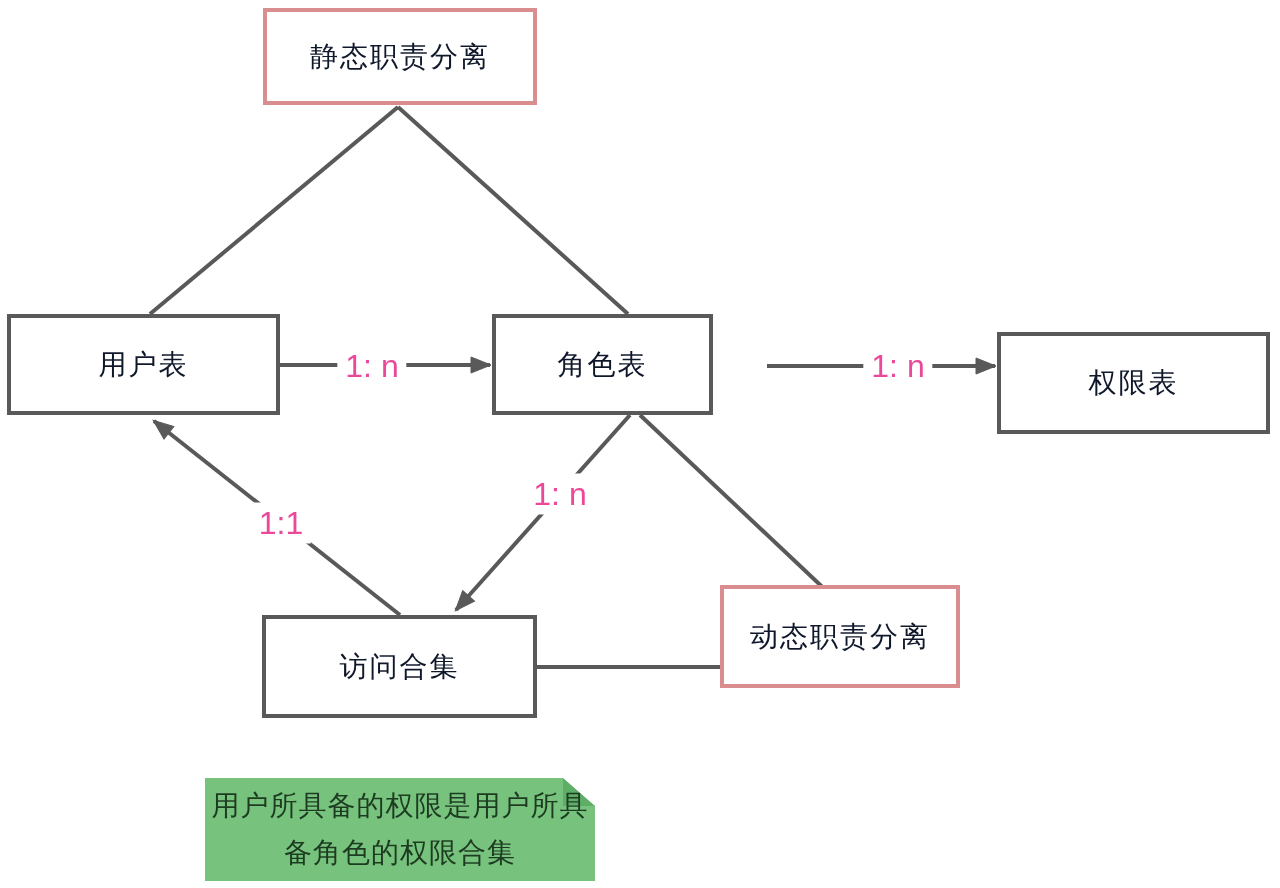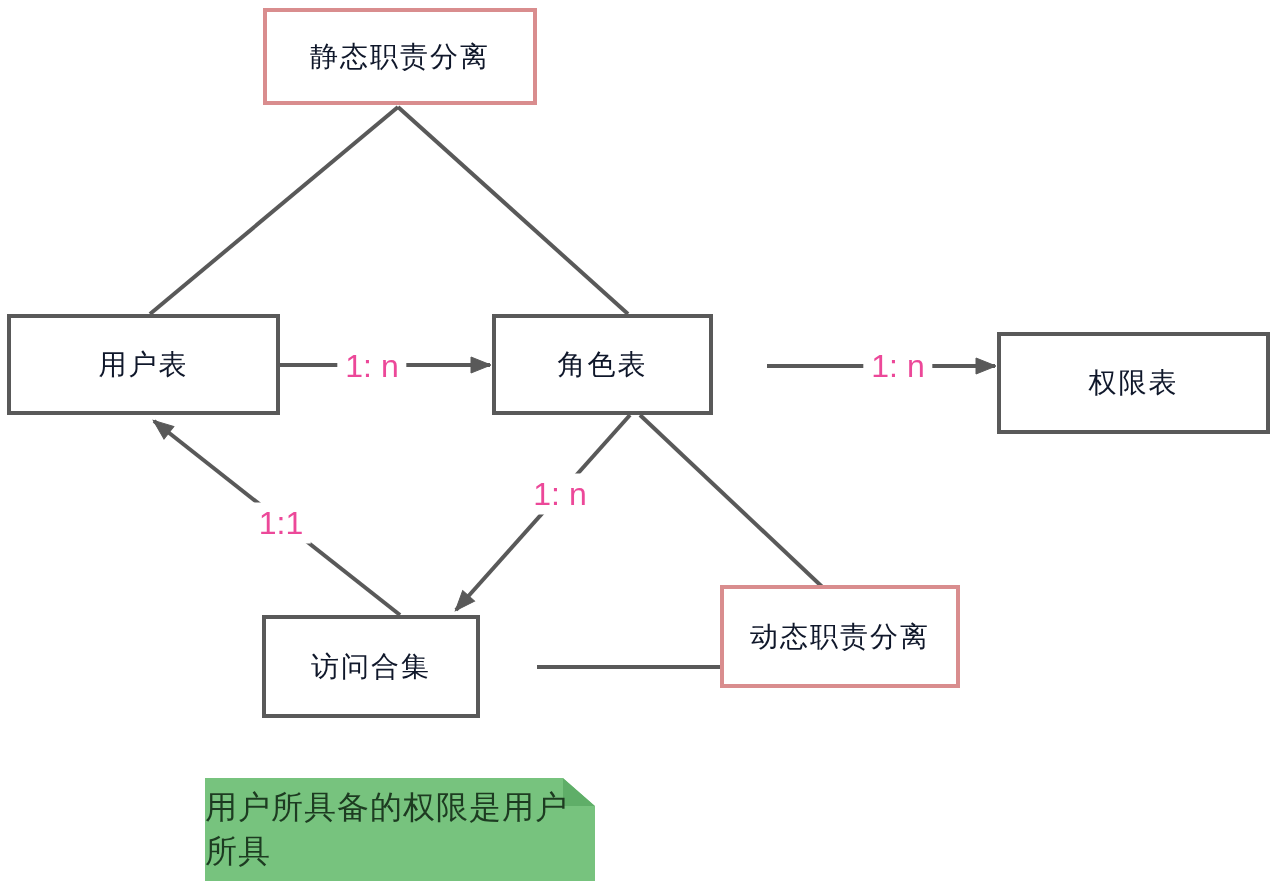--- a/index.html
+++ b/index.html
@@ -30,22 +30,22 @@
     background:#77c37e;
     clip-path:polygon(0 0, 358px 0, 390px 28px, 390px 100%, 0 100%);
   }
   .note-fold {
     position:absolute; left:358px; top:0; width:32px; height:28px;
     background:#5fae68;
     clip-path:polygon(0 0, 100% 100%, 0 100%);
   }
   .note-text {
     position:absolute; inset:0;
-    display:flex; flex-direction:column; justify-content:center; 
-    row-gap:9px; font-size:32px; color:#1d3b21; letter-spacing:1px;
+    display:flex; flex-direction:column; justify-content:center; align-items:center;
+    row-gap:9px; font-size:28px; color:#1d3b21; letter-spacing:1px;
   }
 </style>
 </head>
 <body>
 
 <svg class="edges-svg" viewBox="0 0 1280 888">
   <defs>
     <marker id="arrow" markerUnits="userSpaceOnUse" markerWidth="24" markerHeight="20" refX="20" refY="9" orient="auto">
       <path d="M1,1 L21,9 L1,17 Z" fill="#595959" stroke="#595959"></path>
     </marker>
@@ -77,34 +77,35 @@
 </div>
 
 <div class="node" style="left:492px; top:314px; width:221px; height:101px;">
   <span>角色表</span>
 </div>
 
 <div class="node" style="left:997px; top:332px; width:273px; height:102px;">
   <span>权限表</span>
 </div>
 
-<div class="node" style="left:262px; top:615px; width:218px; height:103px;">
+<div class="node" style="left:262px; top:615px; width:275px; height:103px;">
   <span>访问合集</span>
 </div>
 
 <div class="node pink" style="left:720px; top:585px; width:240px; height:103px;">
   <span>动态职责分离</span>
 </div>
 
 <div class="edge-label" style="left:372px; top:366px;">1: n</div>
 
 <div class="edge-label" style="left:898px; top:366px;">1: n</div>
 
 <div class="edge-label" style="left:560px; top:494px;">1: n</div>
 
 <div class="edge-label" style="left:281px; top:523px;text-align:right;">1:1</div>
 
 <div class="note">
   <div class="note-fold"></div>
   <div class="note-text">
     <div>用户所具备的权限是用户所具</div>
+    <div>备角色的权限合集</div>
   </div>
 </div>
 
 </body></html>

